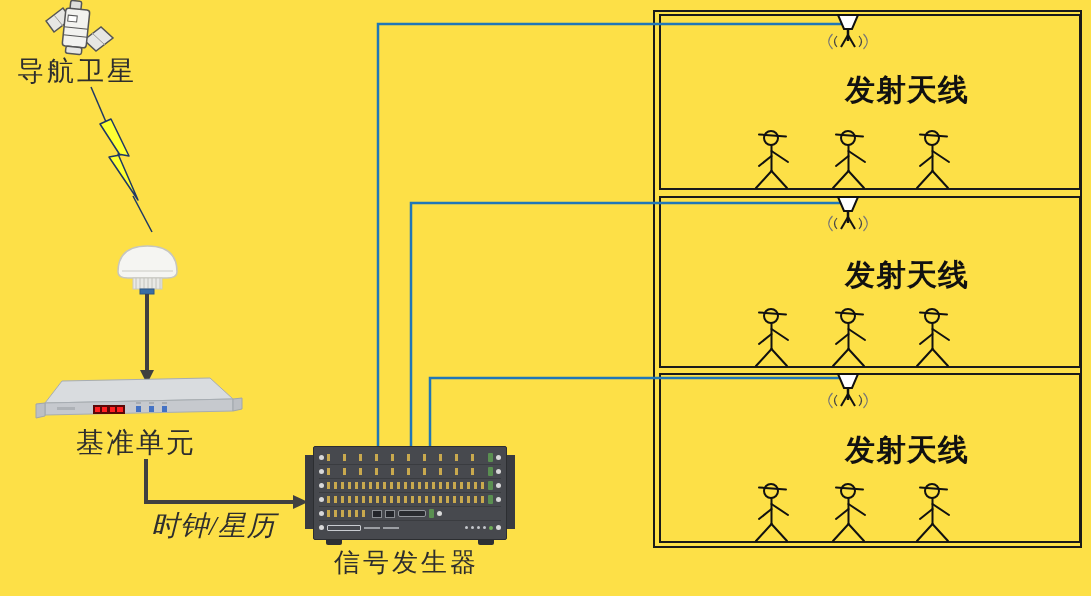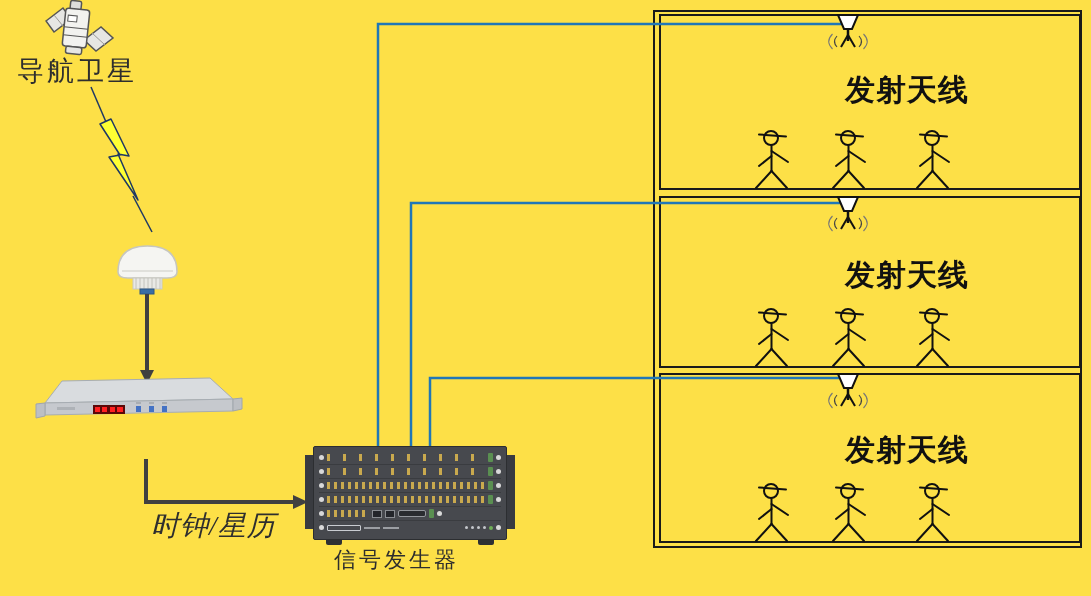--- a/index.html
+++ b/index.html
@@ -17,21 +17,21 @@
   .room-label{
     left:837px;width:132px;text-align:right;font-size:30px;font-weight:bold;
     color:#111;z-index:5;letter-spacing:1px;white-space:nowrap;
   }
   #room1-label{top:70px;} #room2-label{top:255px;} #room3-label{top:430px;}
   
   .lbl{z-index:5;color:#2e2e2e;white-space:nowrap;}
   #satellite-label{left:17px;top:53px;font-size:27px;letter-spacing:3px;}
   #refunit-label{left:76px;top:424px;font-size:28px;letter-spacing:2px;}
   #link-label{left:151px;top:507px;font-size:28px;letter-spacing:1px;font-style:italic;}
-  #generator-label{left:334px;top:545px;font-size:22px;letter-spacing:3px;}
+  #generator-label{left:334px;top:545px;font-size:26px;letter-spacing:3px;}
   
   #draw{left:0;top:0;z-index:4;}
   
   #sg{left:313px;top:446px;width:194px;height:94px;background:#47494e;
       border:1px solid #2c2e31;border-radius:2px;z-index:6;box-sizing:border-box;padding:4px 3px 2px 3px;}
   .sg-row{display:flex;align-items:center;gap:3px;height:13px;margin:0 2px;border-bottom:1px solid #3a3c40;}
   .sg-row:last-child{border-bottom:none;}
   .screw{width:5px;height:5px;border-radius:50%;background:#d9d9d9;flex:none;}
   .conns{flex:1;height:7px;background:repeating-linear-gradient(90deg,#c9a94e 0 3px,rgba(0,0,0,0) 3px 16px);}
   .conns.dense{background:repeating-linear-gradient(90deg,#c9a94e 0 3px,rgba(0,0,0,0) 3px 7px);}
@@ -211,19 +211,20 @@
         <span class="led"></span>
         <span class="led green"></span>
       </span>
       <span class="screw"></span>
     </div>
   </div>
   <div class="abs sg-foot" id="sg-foot-l"></div>
   <div class="abs sg-foot" id="sg-foot-r"></div>
 
   <div class="abs lbl" id="satellite-label">导航卫星</div>
+  <div class="abs lbl" id="refunit-label">基准单元</div>
   <div class="abs lbl" id="link-label">时钟/星历</div>
   <div class="abs lbl" id="generator-label">信号发生器</div>
   <div class="abs room-label" id="room1-label">发射天线</div>
   <div class="abs room-label" id="room2-label">发射天线</div>
   <div class="abs room-label" id="room3-label">发射天线</div>
 
 </div>
 
 </body></html>

